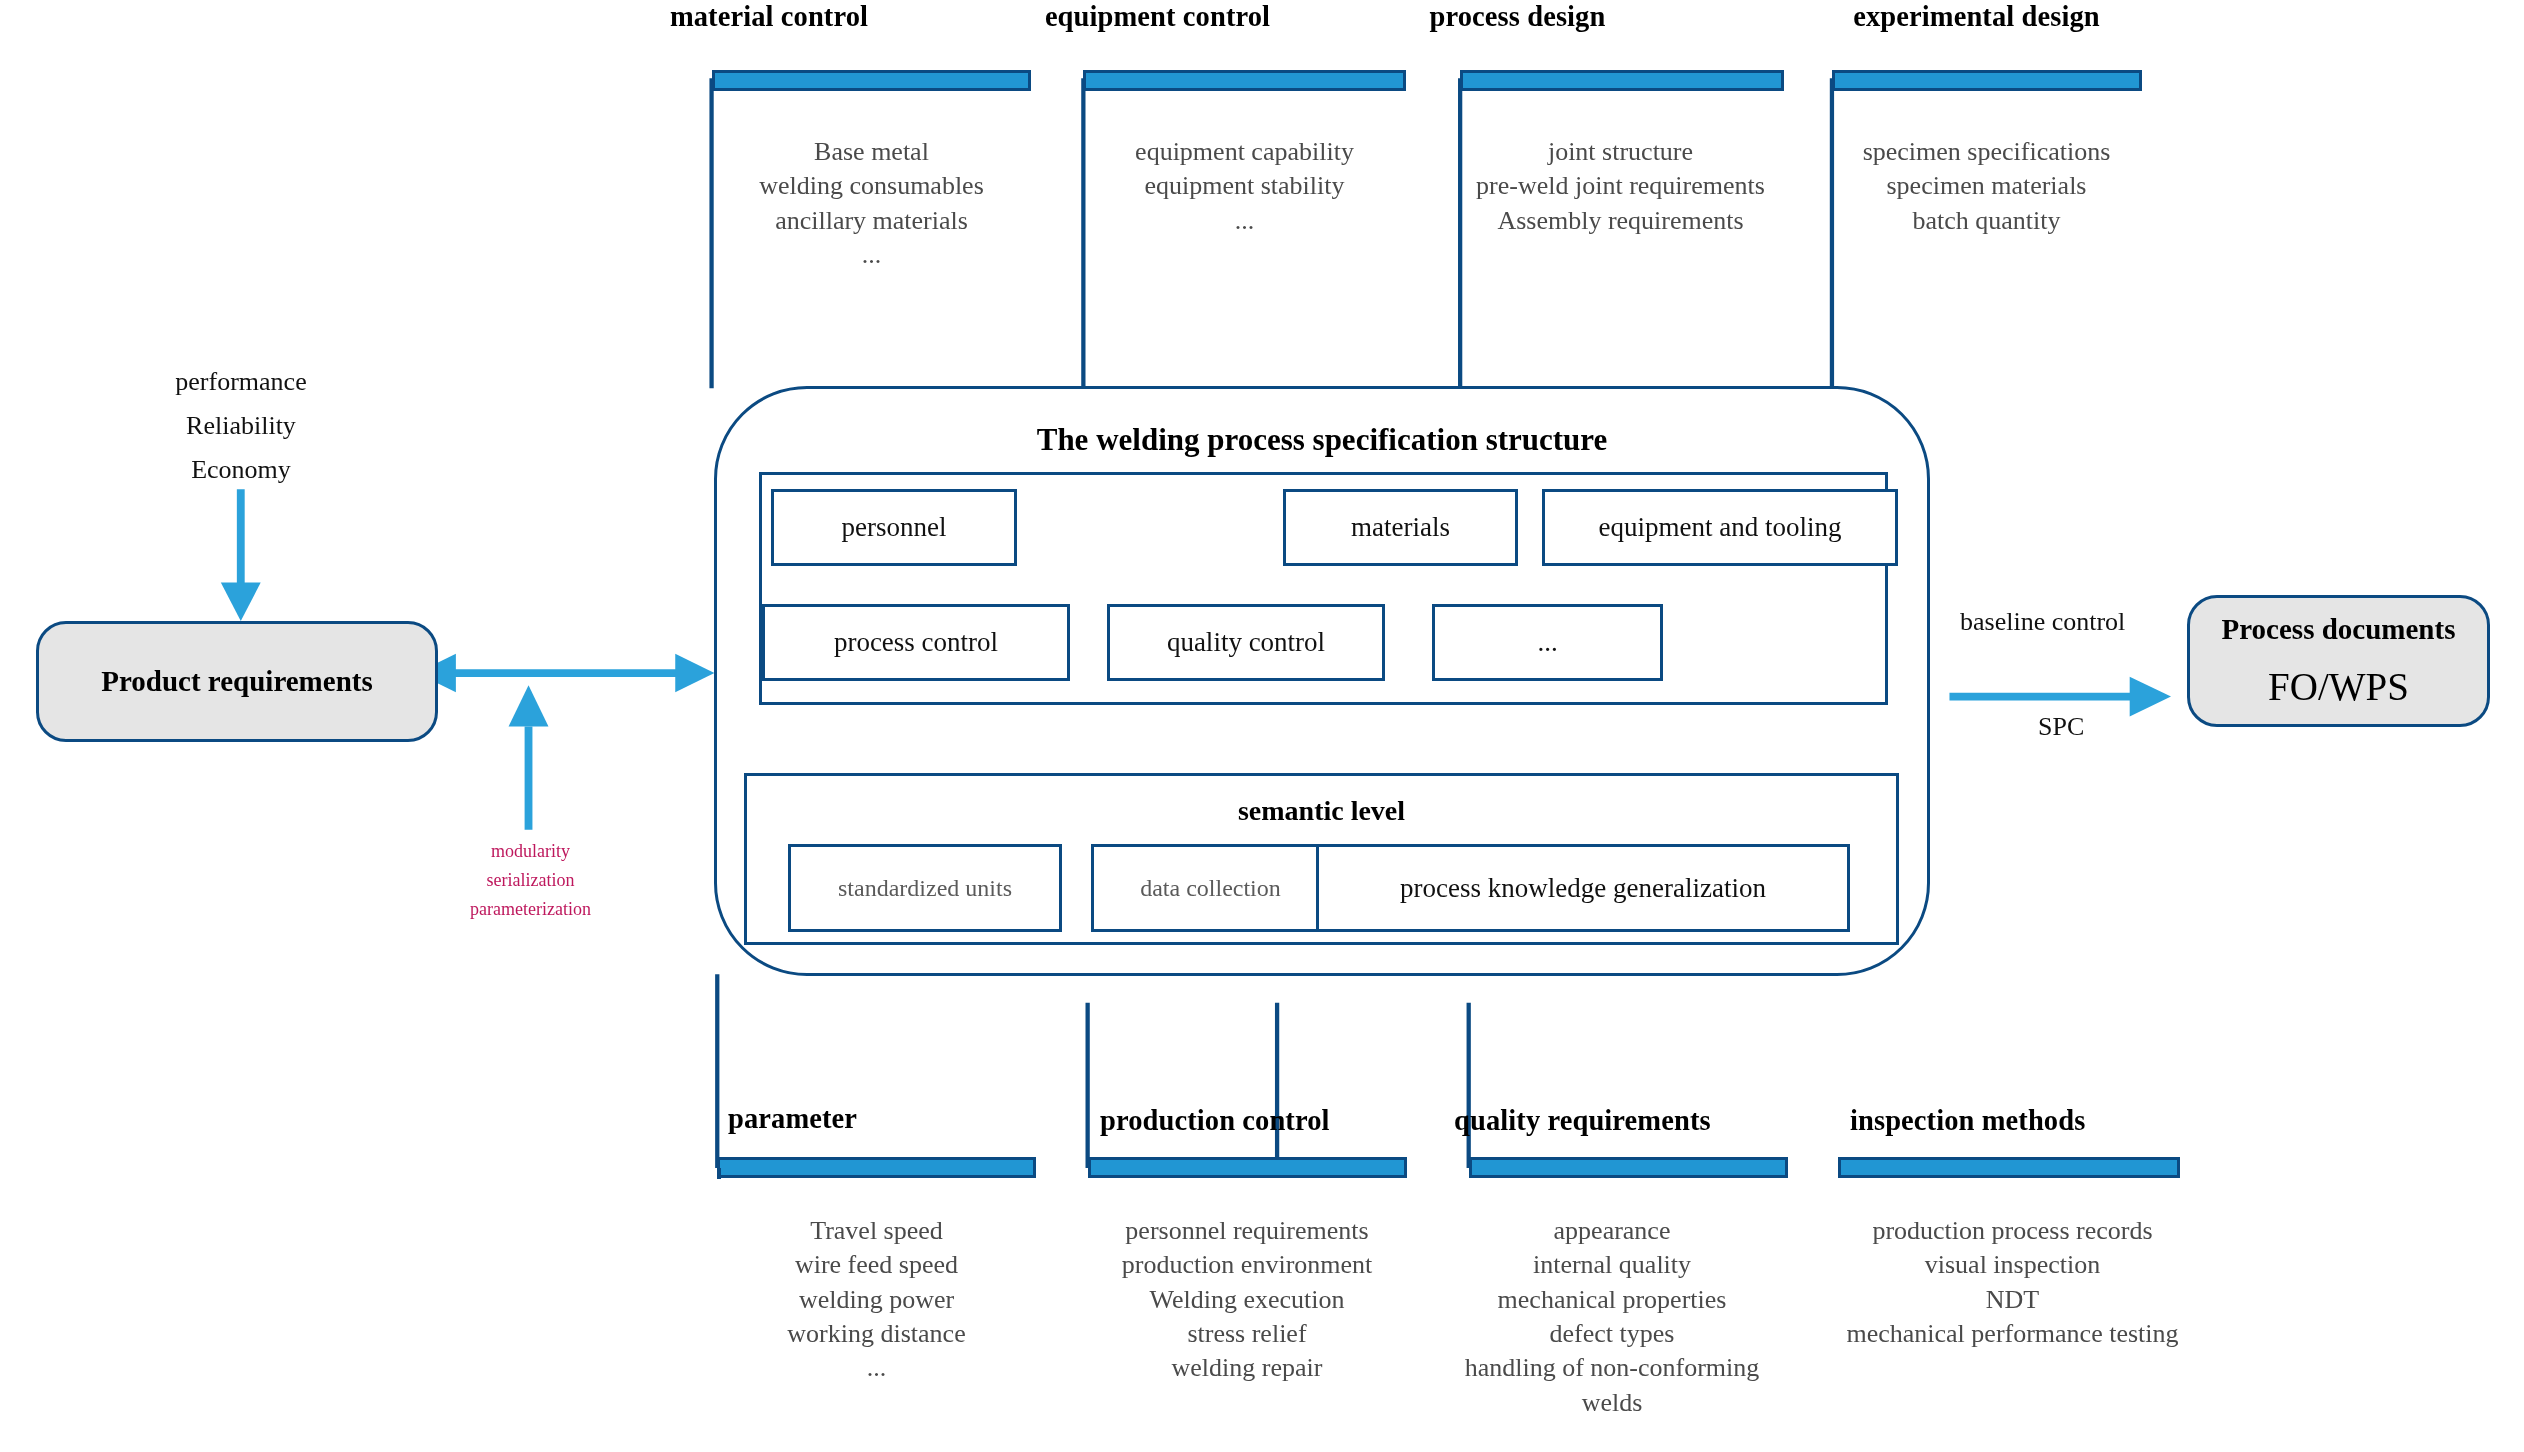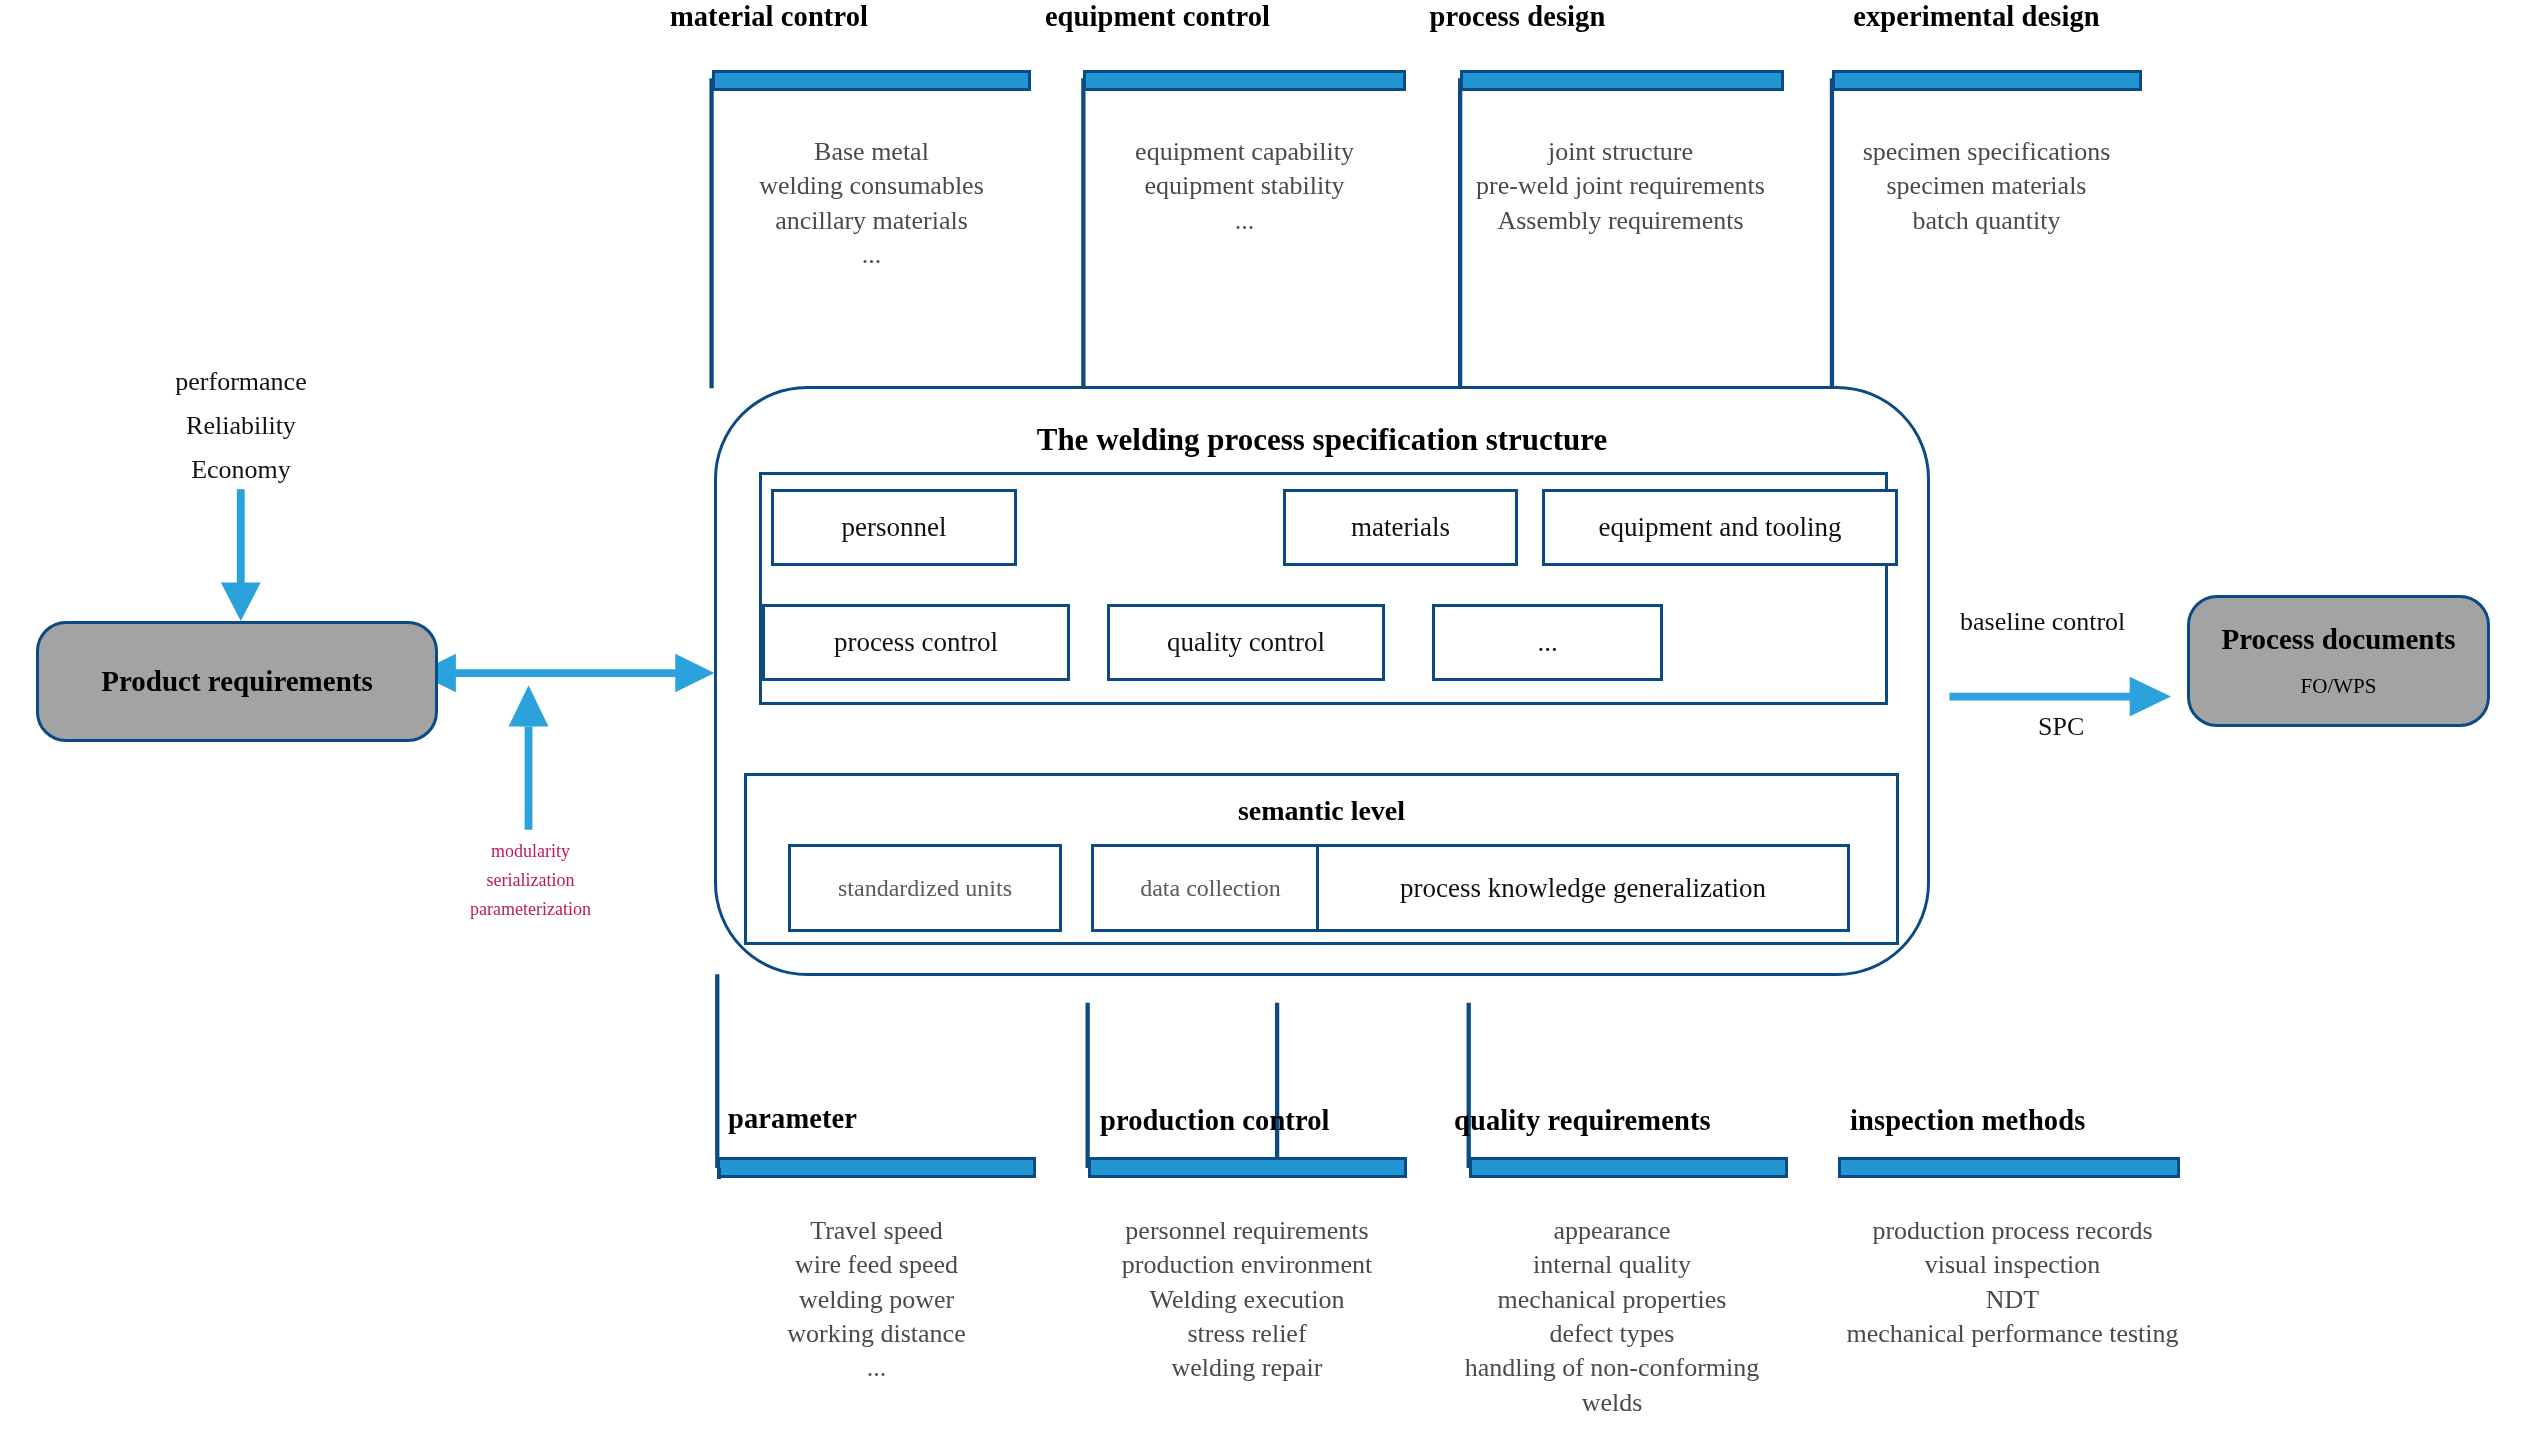--- a/index.html
+++ b/index.html
@@ -12,23 +12,23 @@
              color:#000;letter-spacing:0.1px;white-space:nowrap;}
   .cat-bar{position:absolute;background:#2196D3;border:3.6px solid #0B4A82;box-sizing:border-box;height:21.4px;}
   .cat-stem{position:absolute;background:#0B4A82;width:3.6px;}
   .cat-body{position:absolute;text-align:center;font-size:26px;color:#4a4a4a;line-height:1.32;}
   .cat-body div{white-space:nowrap;}
 
   
   .lead-list{position:absolute;text-align:center;font-size:26px;line-height:1.7;color:#111;}
   .sub-list{position:absolute;text-align:center;font-size:18px;line-height:1.62;color:#be185d;}
   .rr-box{position:absolute;border:3.6px solid #0B4A82;border-radius:30px;box-sizing:border-box;
-          display:flex;flex-direction:column;align-items:center;justify-content:center;background:#a3a3a3;}
+          display:flex;flex-direction:column;align-items:center;justify-content:center;background:#e5e5e5;}
   .rr-box .l1{font-weight:bold;font-size:29px;}
-  .rr-box .l2{font-size:21px;margin-top:18.5px;}
+  .rr-box .l2{font-size:39px;margin-top:18.5px;}
 
   
   .main-round{position:absolute;border:3.6px solid #0B4A82;border-radius:93px;box-sizing:border-box;background:#fff;}
   .main-title{position:absolute;font-weight:bold;font-size:31px;text-align:center;width:100%;}
   .panel{position:absolute;border:3.6px solid #0B4A82;box-sizing:border-box;background:#fff;}
   .chip{position:absolute;border:3.6px solid #0B4A82;box-sizing:border-box;background:#fff;
         display:flex;align-items:center;justify-content:center;font-size:27px;color:#111;white-space:nowrap;}
   .chip.grey{color:#5a5a5a;font-size:24px;}
   .sem-title{position:absolute;font-weight:bold;font-size:28px;text-align:center;width:100%;}
   svg.ovl{position:absolute;left:0;top:0;width:2525px;height:1453px;overflow:visible;pointer-events:none;}

